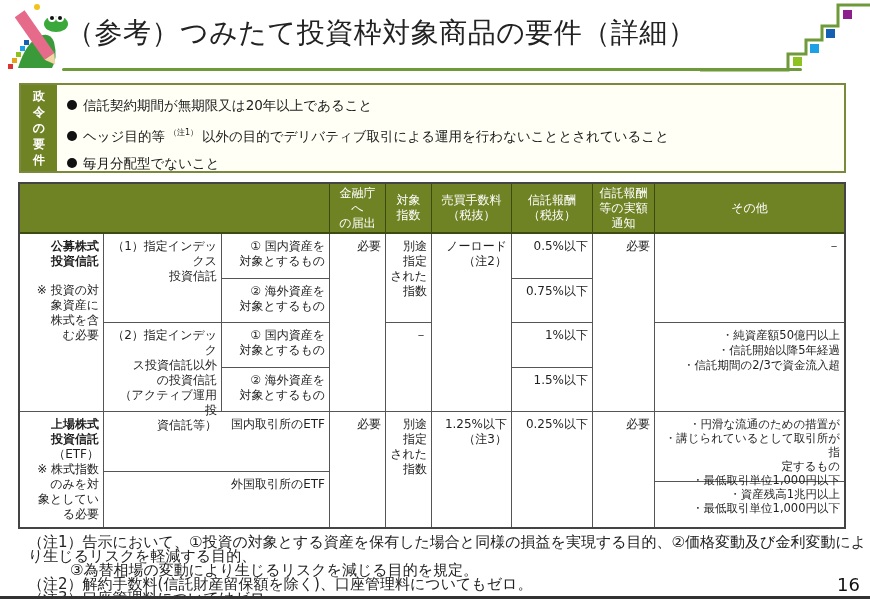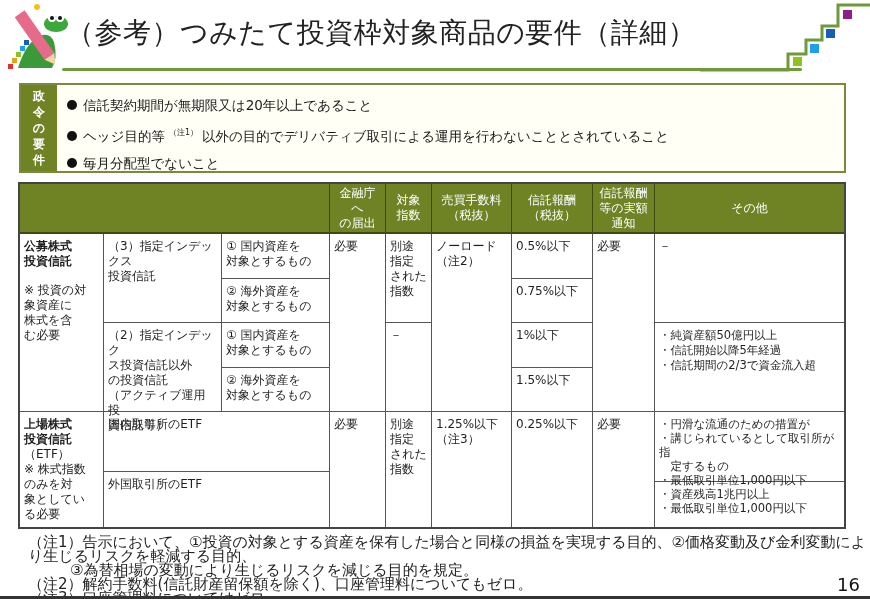--- a/index.html
+++ b/index.html
@@ -16,21 +16,21 @@
   
   .req-box { position: absolute; left: 19px; top: 83px; width: 827px; height: 90px; border: 2px solid #7a8a3c; background: #fffff6; display: flex; }
   .req-label { width: 36px; background: #6f8224; color: #fff; font-weight: bold; font-size: 12px; display: flex; flex-direction: column; align-items: center; justify-content: center; line-height: 16px; }
   .req-list { padding: 7px 0 0 10px; font-size: 13.5px; line-height: 27px; }
   .req-item { white-space: nowrap; }
   .req-item .dot { display: inline-block; width: 10px; height: 10px; border-radius: 50%; background: #111; margin-right: 6px; vertical-align: 0; }
   .sup { font-size: 8px; vertical-align: 6px; margin: 0 4px; }
 
   
   .tbl { position: absolute; left: 18px; top: 182px; width: 828px; height: 347px; border: 2px solid #444; padding-left: 36px; }
-  .cell { position: absolute; border-right: 1px solid #555; border-bottom: 1px solid #555; font-size: 12px; line-height: 15px; padding: 5px 4px; color: #1f1f1f; }
+  .cell { position: absolute; border-right: 1px solid #555; border-bottom: 1px solid #555; font-size: 12px; line-height: 15px; padding: 5px 4px; color: #1f1f1f; text-align: right; }
   .hd { background: #6f8224; color: #fff; text-align: center; display: flex; align-items: center; justify-content: center; font-size: 12px; line-height: 15px; border-right: 1px solid #3d4a10; border-bottom: 2px solid #3d4a10; }
   .bold { font-weight: bold; }
   .note-line { display: block; }
 
   
   .notes { position: absolute; left: 28px; top: 535px; font-size: 15px; line-height: 14px; color: #222; }
   .notes .n1b { padding-left: 42px; }
   .page-num { position: absolute; right: 10px; top: 574px; font-size: 18px; color: #111; }
   .bottom-rule { position: absolute; left: 0; top: 596px; width: 870px; height: 3px; background: #333; }
 </style>
@@ -105,21 +105,21 @@
   <div class="cell hd" style="left:635px;top:0;width:189px;height:50px;border-right:none;">その他</div>
 
   <div class="cell" style="left:0;top:50px;width:84px;height:178px;">
     <div class="bold" style="white-space:pre-line;">公募株式
 投資信託</div>
     <div style="white-space:pre-line;margin-top:14px;">※ 投資の対
 象資産に
 株式を含
 む必要</div>
   </div>
-  <div class="cell" style="left:84px;top:50px;width:118px;height:89px;white-space:pre-line;">（3）指定インデックス
+  <div class="cell" style="left:84px;top:50px;width:118px;height:89px;white-space:pre-line;">（1）指定インデックス
 投資信託</div>
   <div class="cell" style="left:84px;top:139px;width:118px;height:89px;white-space:pre-line;">（2）指定インデック
 ス投資信託以外
 の投資信託
 （アクティブ運用投
 資信託等）</div>
   <div class="cell" style="left:202px;top:50px;width:108px;height:45px;white-space:pre-line;">① 国内資産を
 対象とするもの</div>
   <div class="cell" style="left:202px;top:95px;width:108px;height:44px;white-space:pre-line;">② 海外資産を
 対象とするもの</div>

